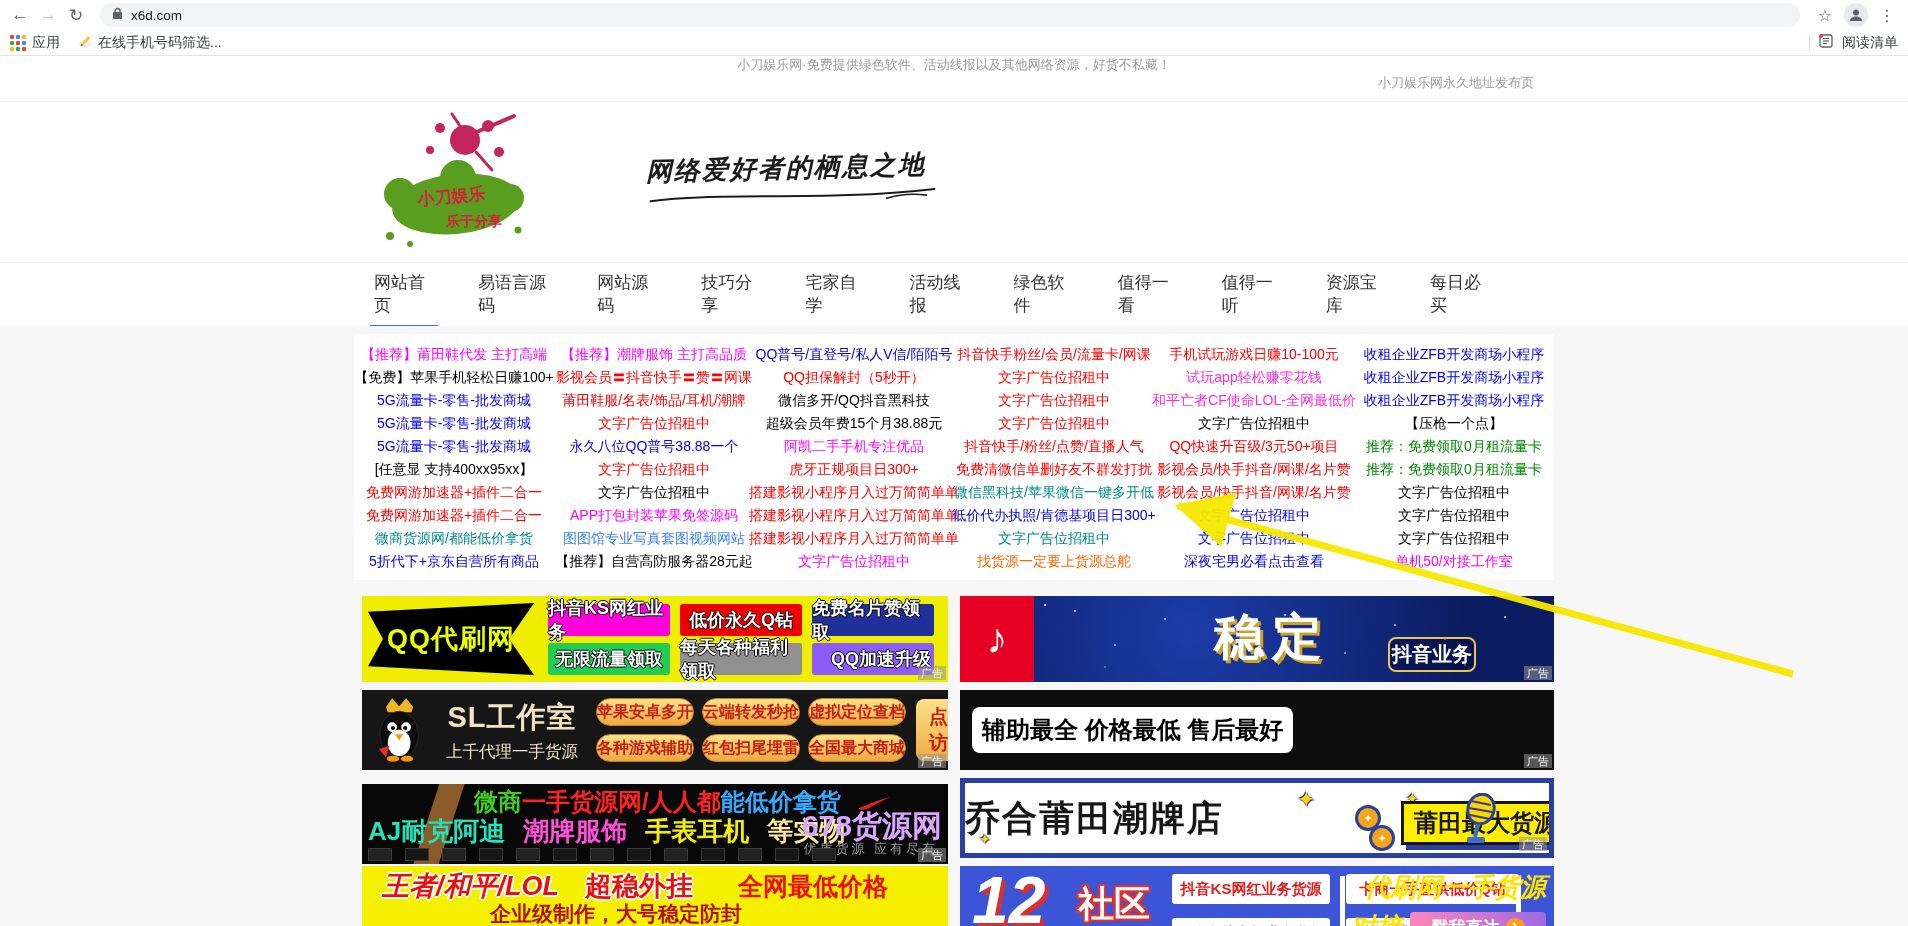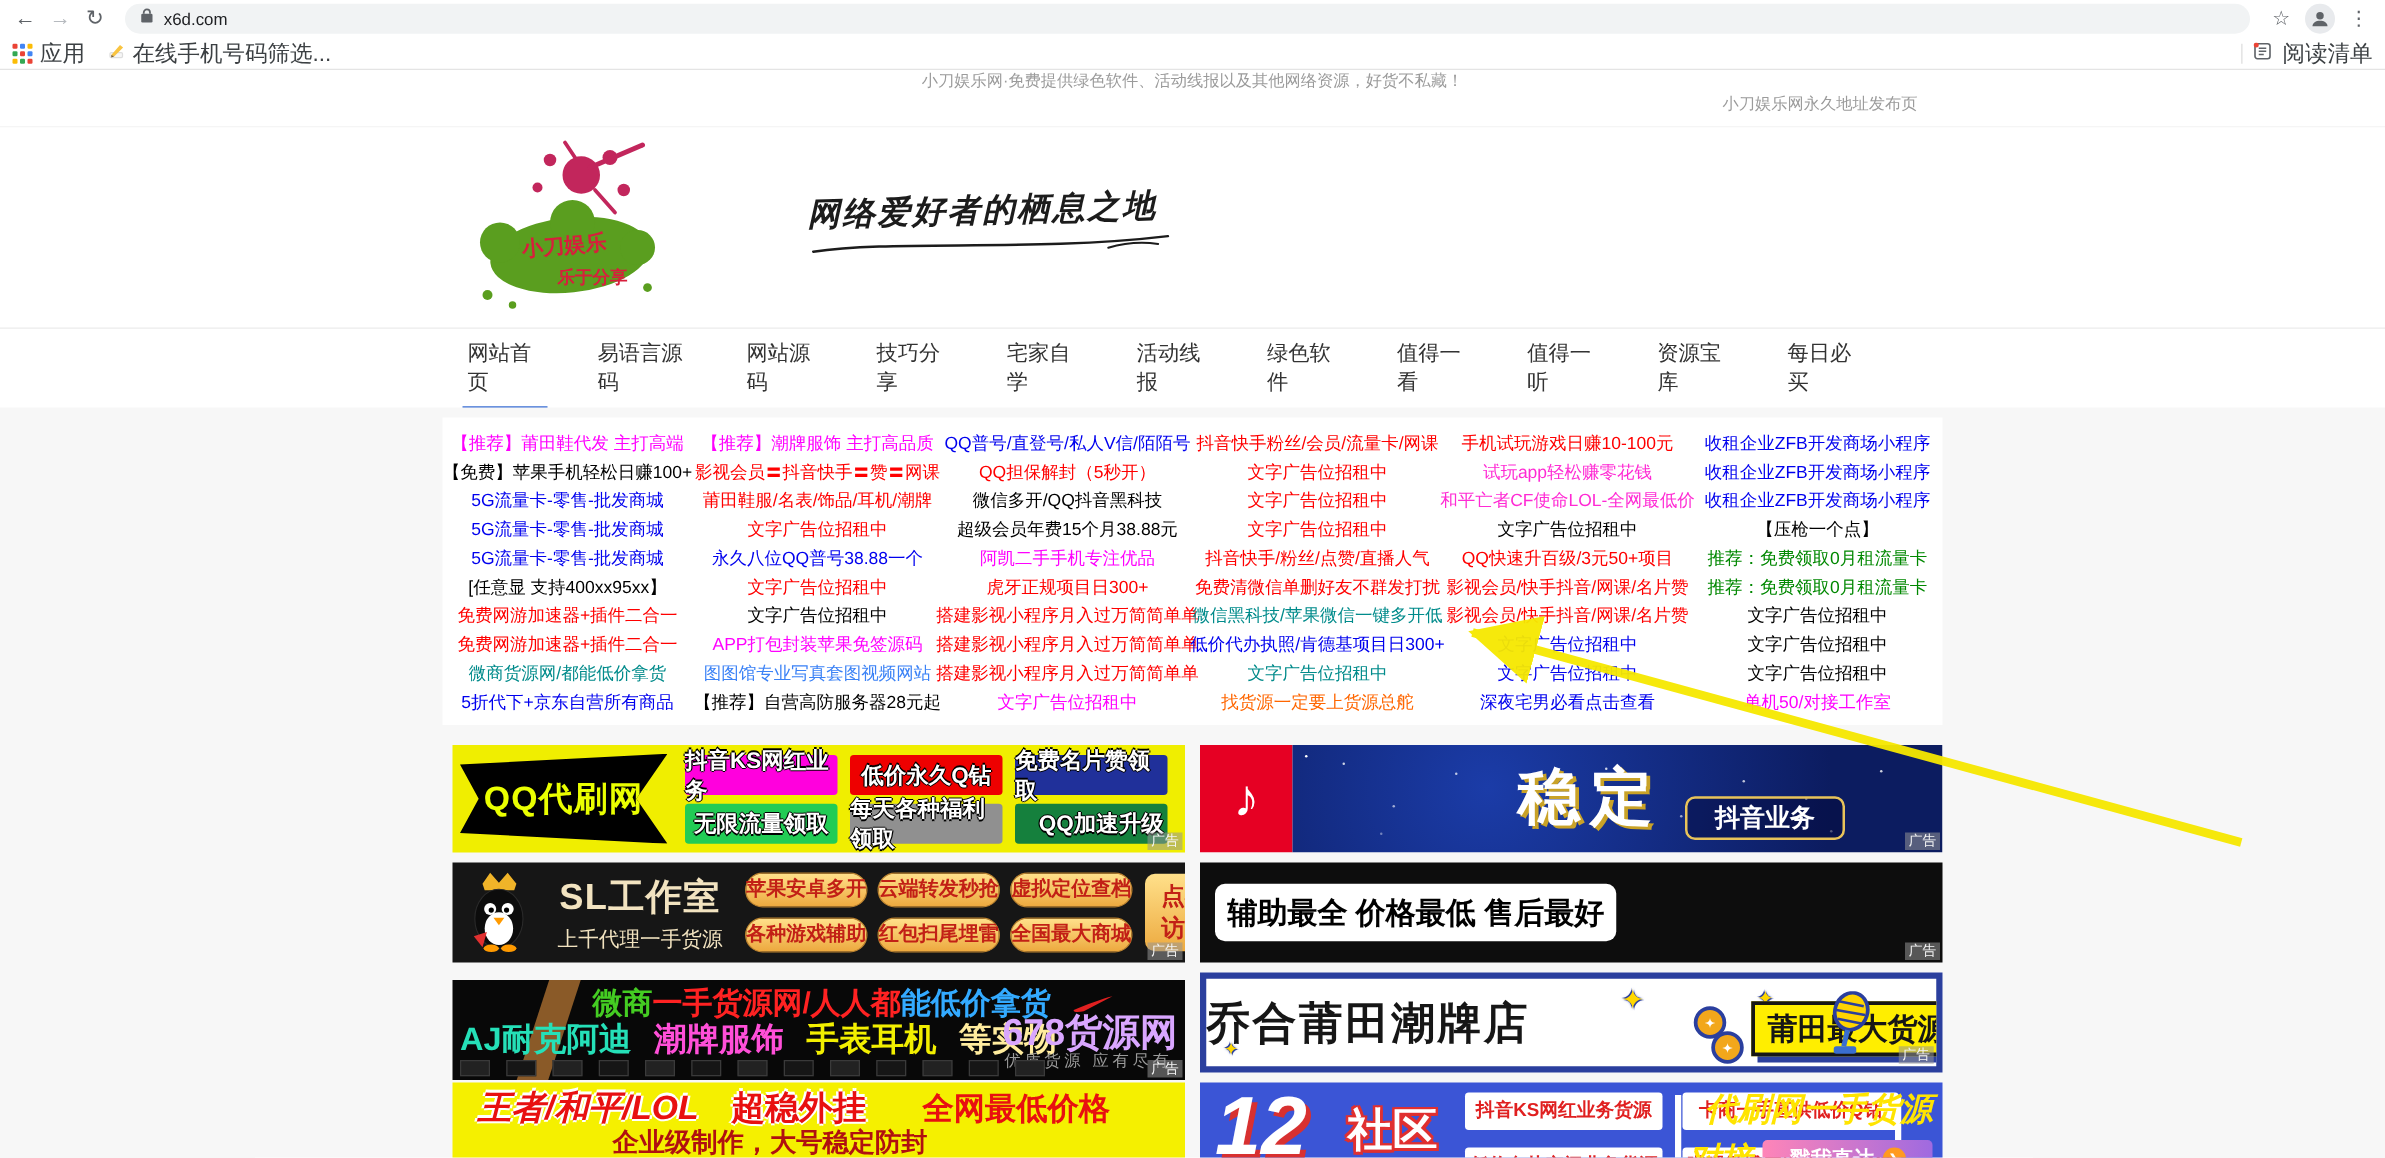--- a/index.html
+++ b/index.html
@@ -12,21 +12,21 @@
   .toolbar { height:30px; background:#fff; display:flex; align-items:center; padding:0 6px; }
   .navbtn { width:28px; text-align:center; font-size:17px; color:#5f6368; cursor:pointer; }
   .navbtn.fwd { color:#b6babf; }
   .omni { flex:1; height:24px; margin:0 10px; background:#f1f3f4; border-radius:13px;
           display:flex; align-items:center; padding:0 12px; }
   .omni .url { font-size:13.5px; color:#202124; margin-left:8px; }
   .chromeicon { width:30px; text-align:center; font-size:16px; color:#5f6368; cursor:pointer; }
   .avatar { width:24px; height:24px; border-radius:50%; background:#e8eaed; margin:0 4px;
             display:flex; align-items:center; justify-content:center; }
   .bookmarks { height:26px; background:#fff; border-bottom:1px solid #e4e4e4;
-               display:flex; align-items:center; padding:0 10px; font-size:18px; color:#3c4043; }
+               display:flex; align-items:center; padding:0 10px; font-size:14px; color:#3c4043; }
   .bm-item { display:flex; align-items:center; gap:6px; margin-right:18px; cursor:pointer; }
   .grid9 { display:grid; grid-template-columns:repeat(3,4px); grid-gap:2px; }
   .grid9 i { width:4px; height:4px; border-radius:1px; display:block; }
   .bm-right { margin-left:auto; display:flex; align-items:center; gap:8px; }
   .vdiv { width:1px; height:16px; background:#ddd; }
   
   .topbar { height:46px; border-bottom:1px solid #f2f2f2; background:#fff; }
   .wrap { width:1200px; margin:0 auto; position:relative; height:100%; }
   .topbar .wrap { display:flex; align-items:center; font-size:13px; color:#9b9b9b; padding:0 20px;flex-direction:column; }
   .topbar a { margin-left:auto; color:#9b9b9b; text-decoration:none; }
@@ -76,21 +76,21 @@
   .wy-left { width:74px; background:#e60023; display:flex; align-items:center; justify-content:center;
              color:#fff; font-size:42px; }
   .wy-right { flex:1; position:relative; background:radial-gradient(circle at 30% 40%, #1b3ca8 0%, #0c1c60 75%); }
   .stars { position:absolute; left:10px; top:8px; width:2px; height:2px; border-radius:50%; background:#fff;
            box-shadow:30px 6px #ffffffcc, 70px 40px #ffffff99, 120px 14px #ffffffbb, 180px 55px #ffffff88,
                       240px 10px #ffffffcc, 300px 48px #ffffff99, 350px 20px #ffffffbb, 420px 60px #ffffff77,
                       460px 12px #ffffffcc, 60px 62px #ffffff66, 400px 34px #ffffffaa, 200px 30px #ffffff55; }
   .wy-word { position:absolute; left:180px; top:8px; color:#fff; font-size:50px; font-weight:900;
              letter-spacing:8px; text-shadow:3px 3px 0 #c9a227; }
   .wy-tag { position:absolute; right:78px; bottom:10px; border:2px solid #e8c35a; border-radius:8px;
-            color:#fff; font-size:20px; font-weight:bold; padding:2px 22px; background:rgba(0,0,40,.35); }
+            color:#fff; font-size:20px; font-weight:bold; padding:2px 2px; background:rgba(0,0,40,.35); }
   
   .b-sl { left:8px; top:94px; width:586px; height:80px; background:#161616; display:flex;
           align-items:center; gap:10px; padding:0 10px; }
   .sl-titles { width:148px; text-align:center; color:#f2e3c0; flex:0 0 auto; }
   .sl-t1 { font-size:29px; font-weight:900; letter-spacing:1px; }
   .sl-t2 { font-size:16.5px; margin-top:3px; }
   .sl-pills { flex:1; display:grid; grid-template-columns:repeat(3,1fr); gap:8px 8px; }
   .sl-pill { height:28px; line-height:26px; text-align:center; border-radius:15px; font-size:16px;
              font-weight:bold; color:#c22016; background:linear-gradient(#ffe08a,#eda93f);
              border:1px solid #b9812f; white-space:nowrap; }
@@ -372,21 +372,21 @@
   <div class="banners">
 
     <div class="banner b-qq">
       <div class="qq-ribbon">QQ代刷网</div>
       <div class="qq-btns">
         <div class="qq-btn" style="background: rgb(255, 0, 221);">抖音KS网红业务</div>
         <div class="qq-btn" style="background: rgb(238, 0, 0);">低价永久Q钻</div>
         <div class="qq-btn" style="background: rgb(32, 48, 154);">免费名片赞领取</div>
         <div class="qq-btn" style="background: rgb(34, 204, 85);">无限流量领取</div>
         <div class="qq-btn" style="background: rgb(144, 144, 144);">每天各种福利领取</div>
-        <div class="qq-btn" style="background: #15803d; padding-left: 16px;">QQ加速升级</div>
+        <div class="qq-btn" style="background: #8b5cf6; padding-left: 16px;">QQ加速升级</div>
       </div>
       <span class="adtag">广告</span>
     </div>
 
     <div class="banner b-163">
       <div class="wy-left">
         <span>♪</span>
       </div>
       <div class="wy-right">
         <i class="stars"></i>

